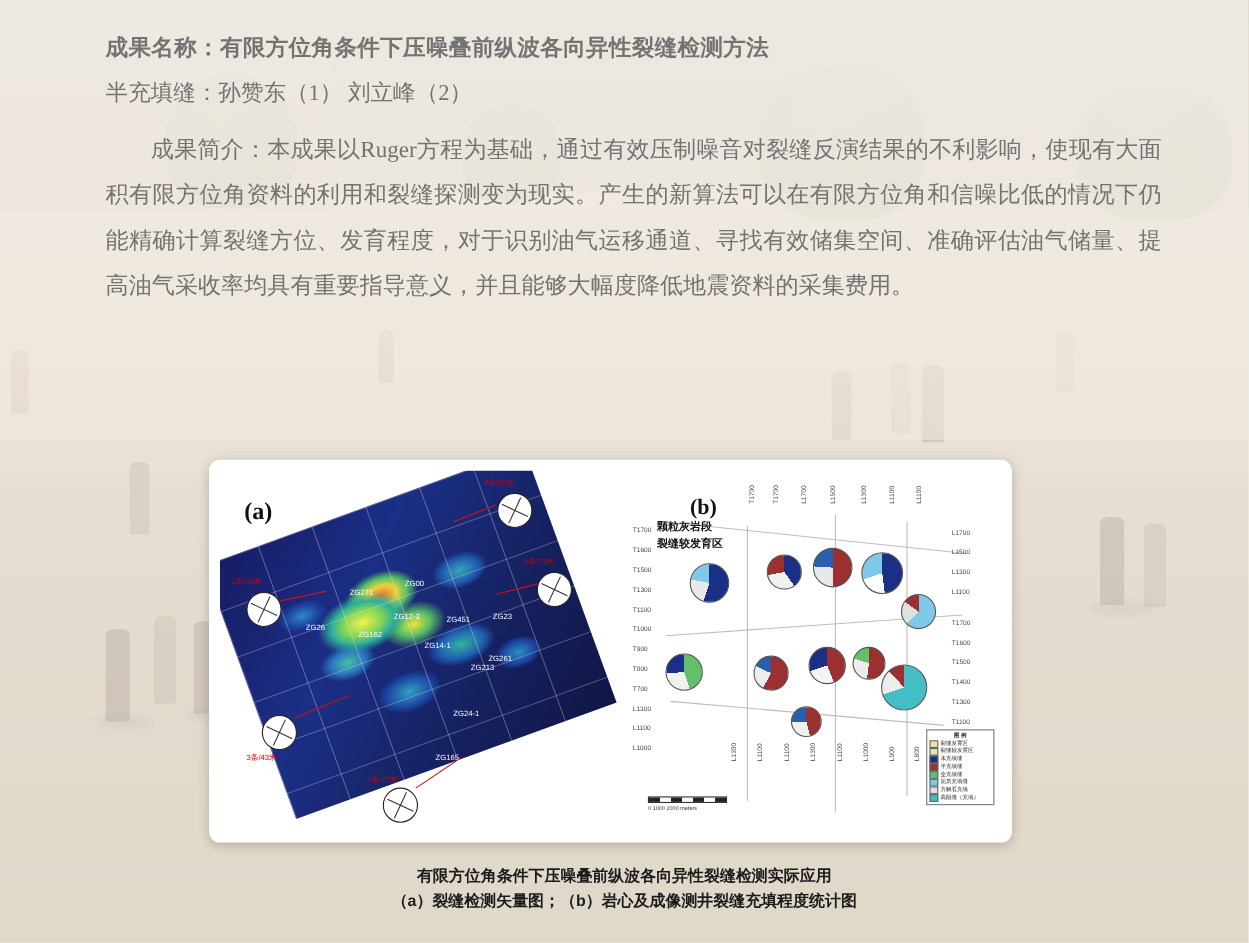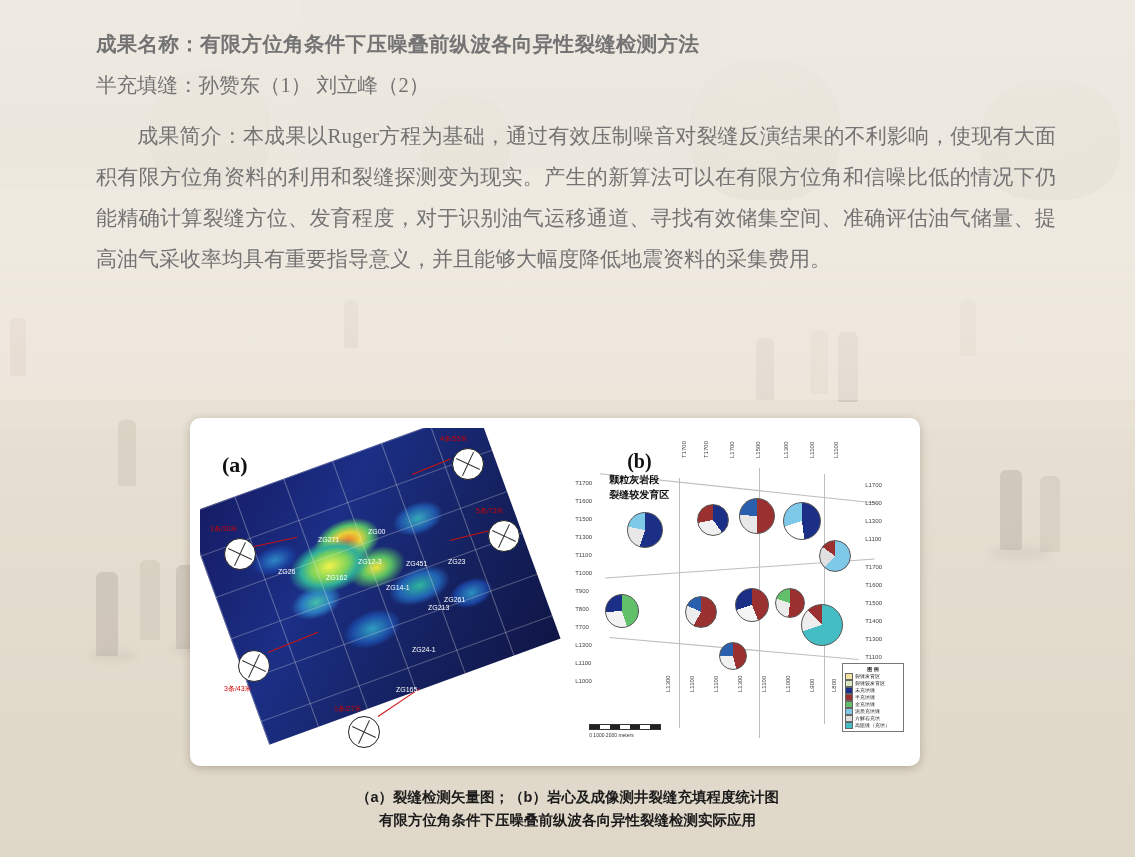--- a/index.html
+++ b/index.html
@@ -230,21 +230,21 @@
     position: absolute;
     left: 58px;
     top: 22px;
     font-family: "Liberation Serif", serif;
     font-size: 20px;
     font-weight: bold;
     color: #111;
   }
   .b-title {
     position: absolute;
-    left: 40px;
+    left: 28px;
     top: 44px;
     font-size: 10px;
     line-height: 15px;
     color: #111;
     font-family: Liberation Serif, serif;
     font-weight: bold;
   }
   .pie {
     position: absolute;
     border-radius: 50%;
@@ -517,18 +517,18 @@
               <div>0   1000   2000 meters</div>
             </div>
 
           </div>
         </div>
 
       </div>
     </div>
 
     <div class="caption">
+      <div>有限方位角条件下压噪叠前纵波各向异性裂缝检测实际应用</div>
       <div>（a）裂缝检测矢量图；（b）岩心及成像测井裂缝充填程度统计图</div>
-      <div>有限方位角条件下压噪叠前纵波各向异性裂缝检测实际应用</div>
     </div>
 
   </div>
 </div>
 
 </body></html>

